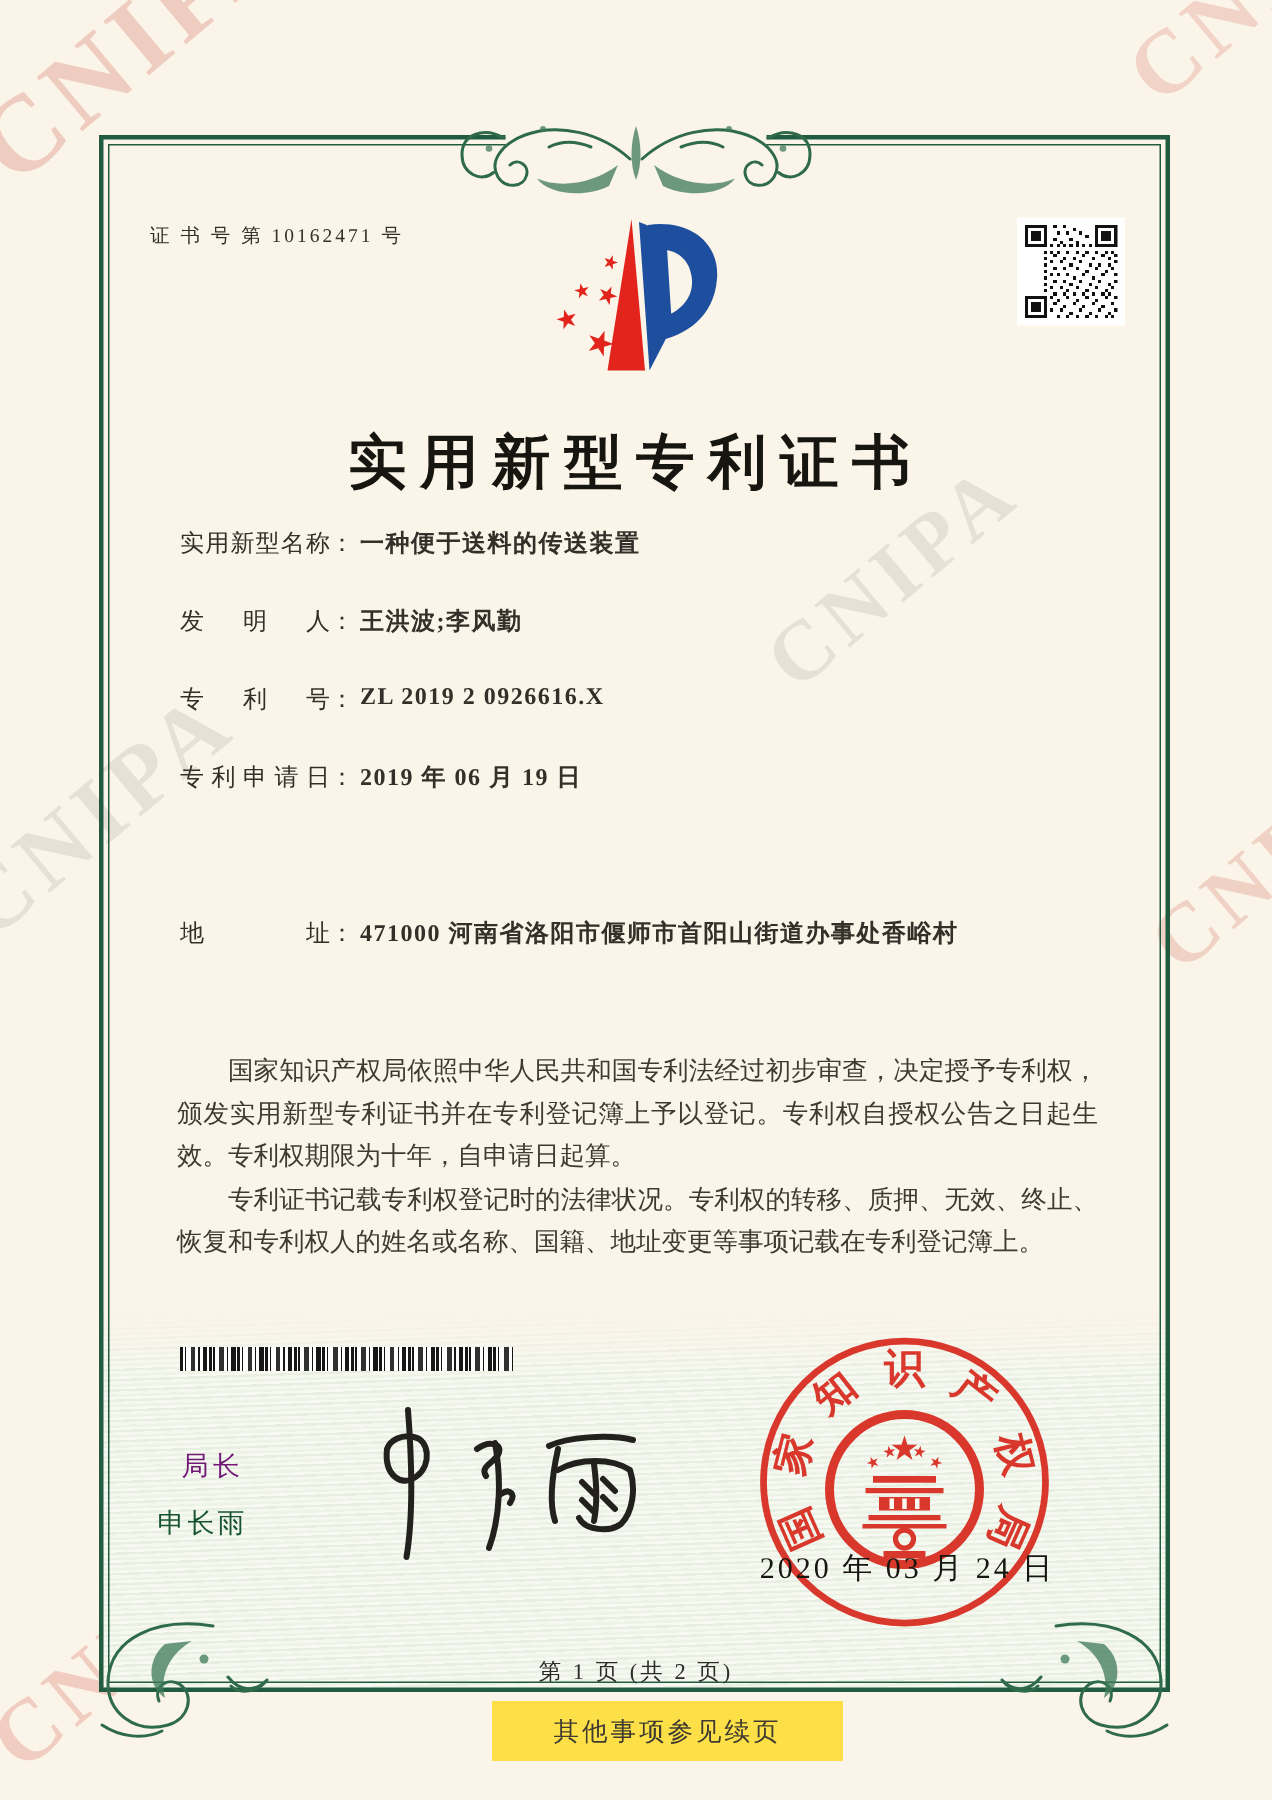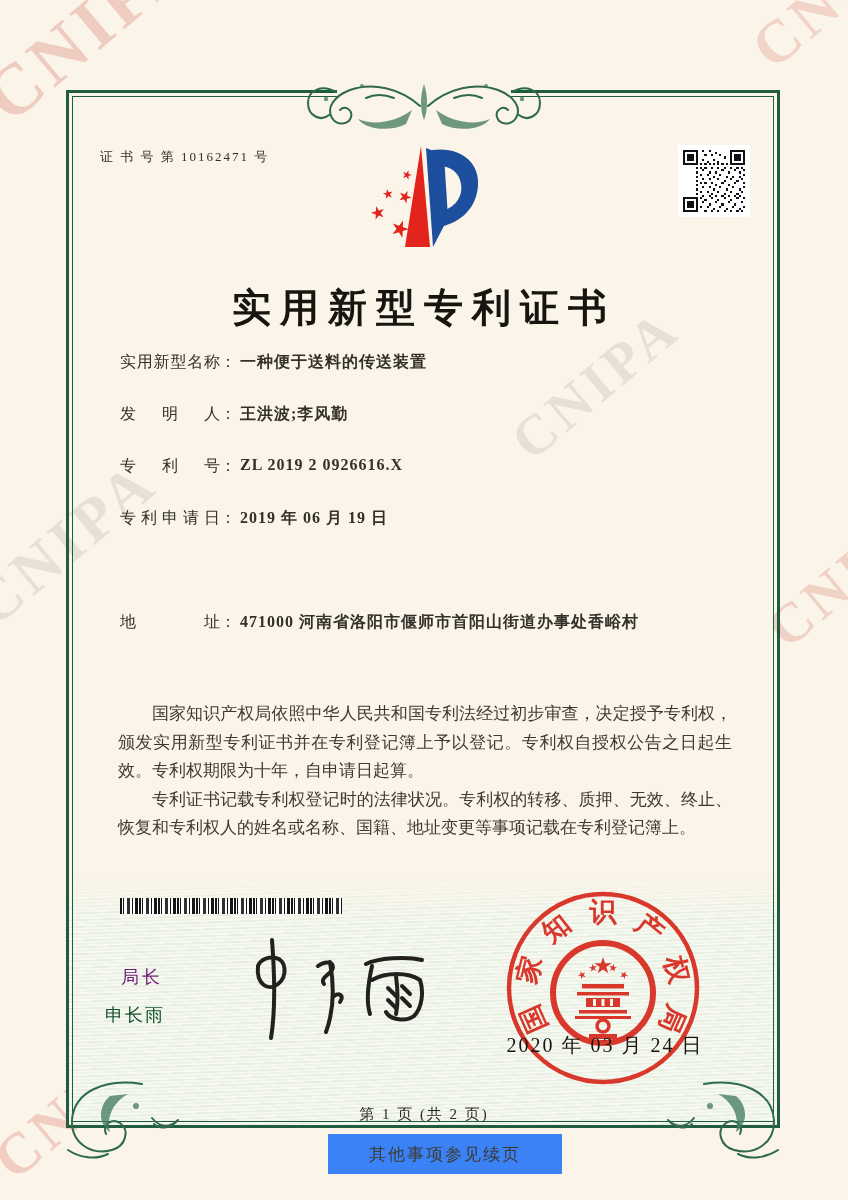--- a/index.html
+++ b/index.html
@@ -51,21 +51,21 @@
   .sig-script{position:absolute;left:238px;top:936px;}
   
   .seal{position:absolute;left:498px;top:885px;}
   .sealchar{fill:#d7281c;font-size:27px;font-weight:bold;text-anchor:middle;
             font-family:"Liberation Serif","DejaVu Serif",serif;}
   .seal-date{position:absolute;left:505px;top:1032px;width:200px;text-align:center;
              font-size:20px;letter-spacing:2px;color:#17150f;}
   
   .pagenum{position:absolute;left:0;top:1092px;width:848px;text-align:center;font-size:15px;
            letter-spacing:2px;color:#2b2a26;margin-top:13px;}
-  .contstrip{position:absolute;left:328px;top:1134px;width:234px;height:40px;background:#3b82f6;
+  .contstrip{position:absolute;left:328px;top:1134px;width:234px;height:40px;background:#fde047;
              display:flex;align-items:center;justify-content:center;z-index:4;}
   .contstrip span{font-size:17px;letter-spacing:2px;color:#3e3a31;}
   svg .grn{stroke:#2f6b4b;stroke-width:2;fill:none;stroke-linecap:round;}
   svg .grnfill{fill:#3d7a58;stroke:none;opacity:.75;}
 </style>
 </head>
 <body>
 
 <div class="page">
 

